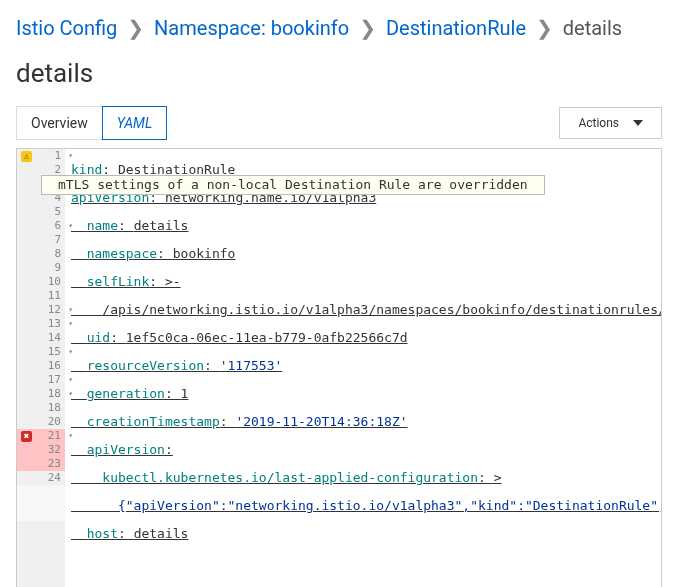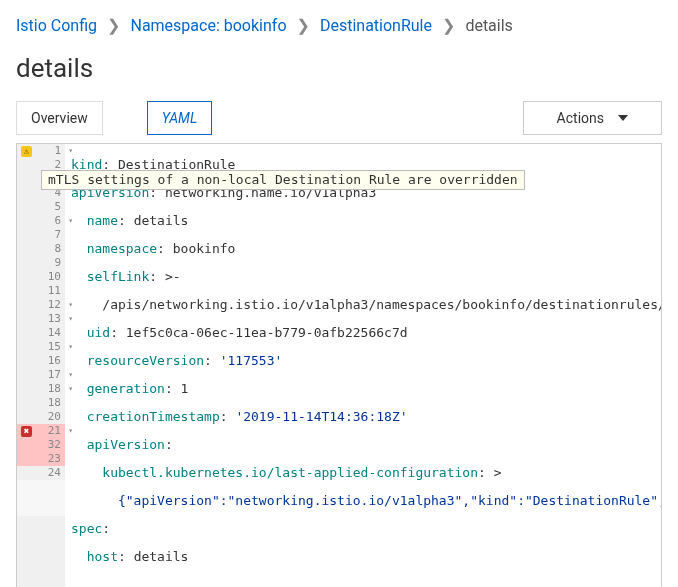--- a/index.html
+++ b/index.html
@@ -10,62 +10,62 @@
     font-size: 14px;
     color: #333;
     background: #fff;
     width: 678px;
   }
   .breadcrumb {
     display: flex;
     align-items: center;
     gap: 10px;
     margin-bottom: 18px;
-    font-size: 16px;
+    font-size: 20px;
   }
   .breadcrumb a { color: #0066cc; text-decoration: none; cursor: pointer; }
   .breadcrumb .sep { color: #888; }
   .breadcrumb .current { color: #555; }
   h1.page-title {
     font-size: 26px;
     font-weight: 400;
     margin: 0 0 18px 0;
     color: #333;
   }
   .tab-row {
     display: flex;
     align-items: center;
     justify-content: space-between;
     margin-bottom: 8px;
   }
-  .tabs { display: flex; gap: 45px; }
+  .tabs { display: flex; }
   .tab {
     padding: 8px 14px;
     border: 1px solid #ddd;
     background: #fff;
     cursor: pointer;
     font-size: 14px;
     margin-right: -1px;
   }
   .tab.active {
     border: 1px solid #0066cc;
     color: #0066cc;
     position: relative;
     z-index: 1;
     font-style: italic;
   }
   .actions-btn {
     border: 1px solid #ccc;
-    padding: 8px 33px;
+    padding: 8px 18px;
     background: #fff;
     cursor: pointer;
     display: flex;
     align-items: center;
     gap: 14px;
-    font-size: 14px;
+    font-size: 12px;
   }
   .caret-down {
     width: 0; height: 0;
     border-left: 5px solid transparent;
     border-right: 5px solid transparent;
     border-top: 6px solid #333;
   }
   .editor {
     position: relative;
     border: 1px solid #ccc;
@@ -112,30 +112,30 @@
     font-size: 8px;
     color: #888;
   }
   .code {
     flex: 1;
     white-space: pre;
     overflow-x: auto;
     padding-left: 4px;
     position: relative;
   }
-  .code .line { height: 14px; padding-left: 2px; }
+  .code .line { height: 14px; padding-left: 2px; text-decoration: underline; }
   .k { color: #008080; }   
   .s { color: #003399; }
   .tooltip {
     position: absolute;
     left: 24px;
     top: 26px;
     background: #fffff0;
     border: 1px solid #bbb;
-    padding: 2px 6px;
+    padding: 2px 16px;
     font-size: 13px;
     font-family: monospace;
     z-index: 10;
     white-space: nowrap;
   }
 </style>
 </head>
 <body>
 
 <div class="breadcrumb">
@@ -197,25 +197,24 @@
   <div class="code">
 <div class="line"><span class="k">kind</span>: <span>DestinationRule</span></div>
 <div class="line"><span class="k">apiVersion</span>: <span>networking.name.io/v1alpha3</span></div>
 <div class="line">  <span class="k">name</span>: <span>details</span></div>
 <div class="line">  <span class="k">namespace</span>: <span>bookinfo</span></div>
 <div class="line">  <span class="k">selfLink</span>: <span>&gt;-</span></div>
 <div class="line">    <span>/apis/networking.istio.io/v1alpha3/namespaces/bookinfo/destinationrules/de</span></div>
 <div class="line">  <span class="k">uid</span>: <span>1ef5c0ca-06ec-11ea-b779-0afb22566c7d</span></div>
 <div class="line">  <span class="k">resourceVersion</span>: <span class="s">'117553'</span></div>
 <div class="line">  <span class="k">generation</span>: <span>1</span></div>
-<div class="line">  <span class="k">creationTimestamp</span>: <span class="s">'2019-11-14T14:36:18Z'</span></div>
+<div class="line">  <span class="k">creationTimestamp</span>: <span class="s">'2019-11-20T14:36:18Z'</span></div>
 <div class="line">  <span class="k">apiVersion</span>:</div>
 <div class="line">    <span class="k">kubectl.kubernetes.io/last-applied-configuration</span>: <span>&gt;</span></div>
 <div class="line">      <span class="s">{"apiVersion":"networking.istio.io/v1alpha3","kind":"DestinationRule","</span></div>
-<div class="line"><span class="k">spec</span>:</div>
 <div class="line">  <span class="k">host</span>: <span>details</span></div>
 
 
 
 
 
 
 
 
 

